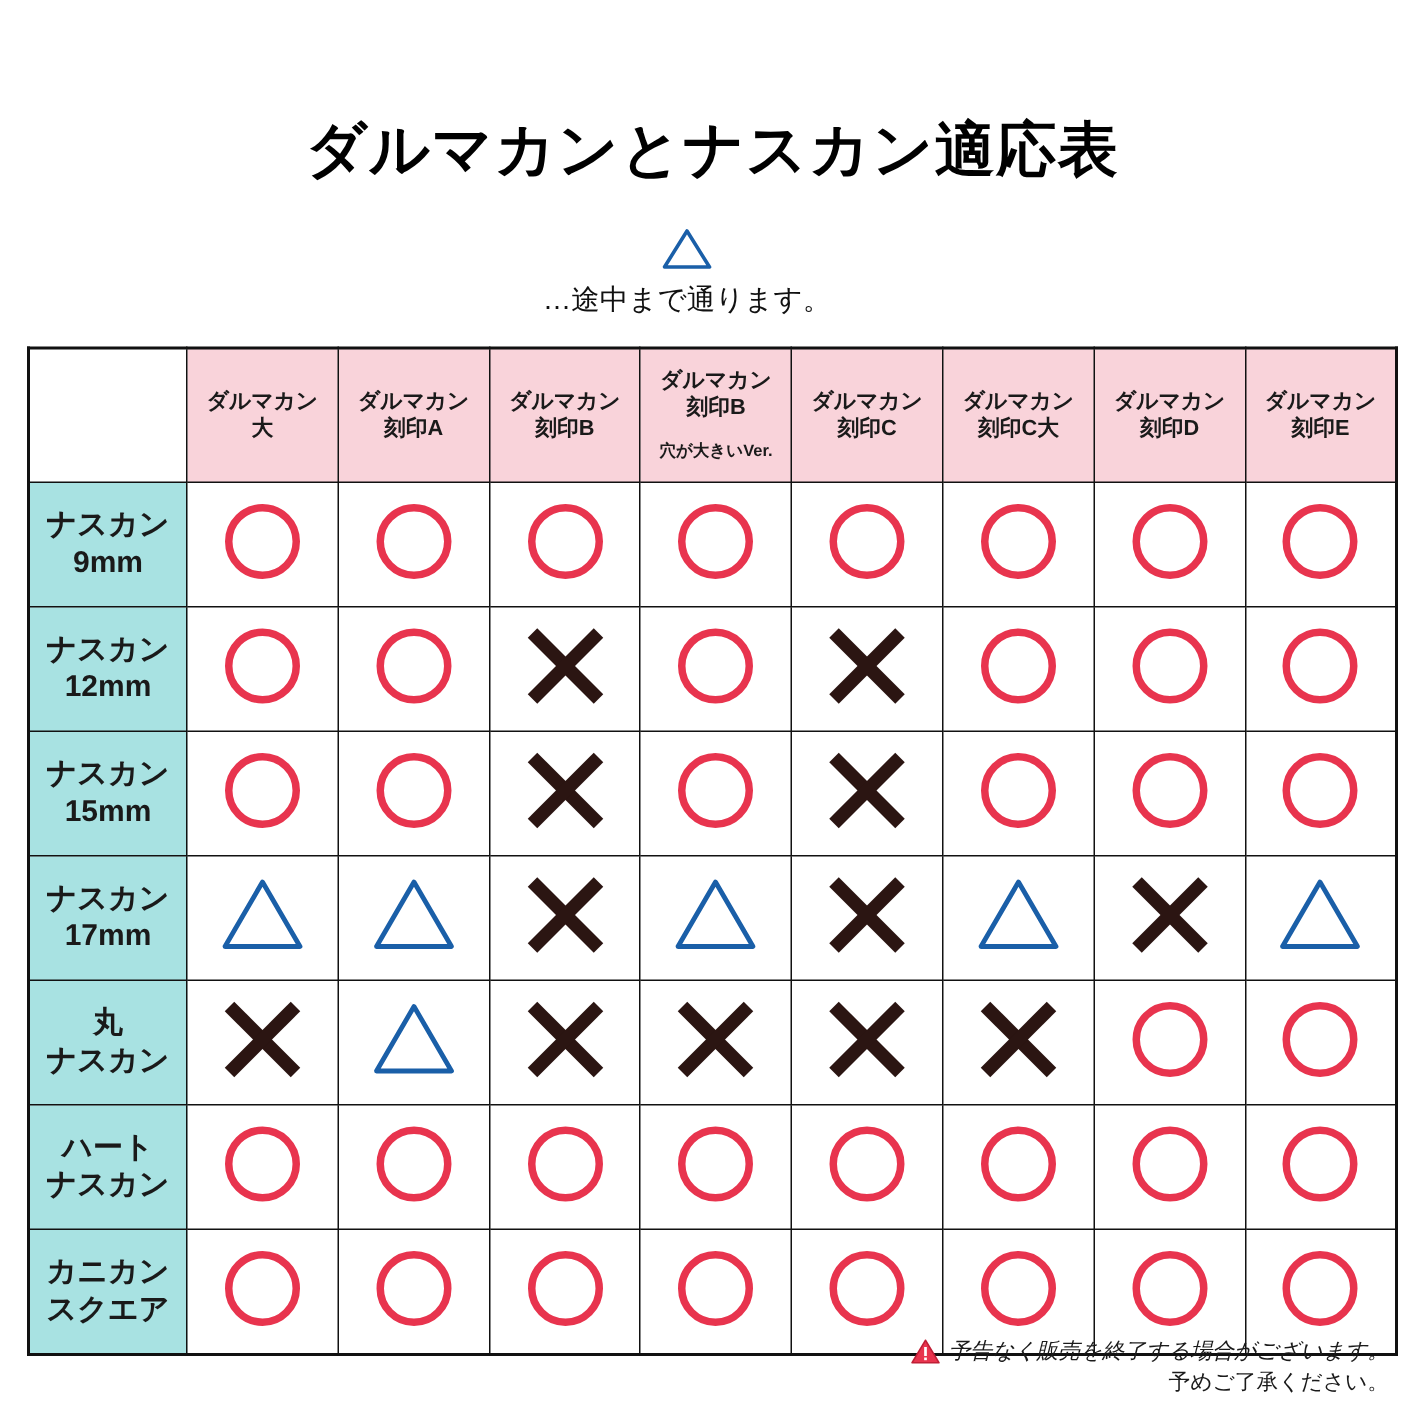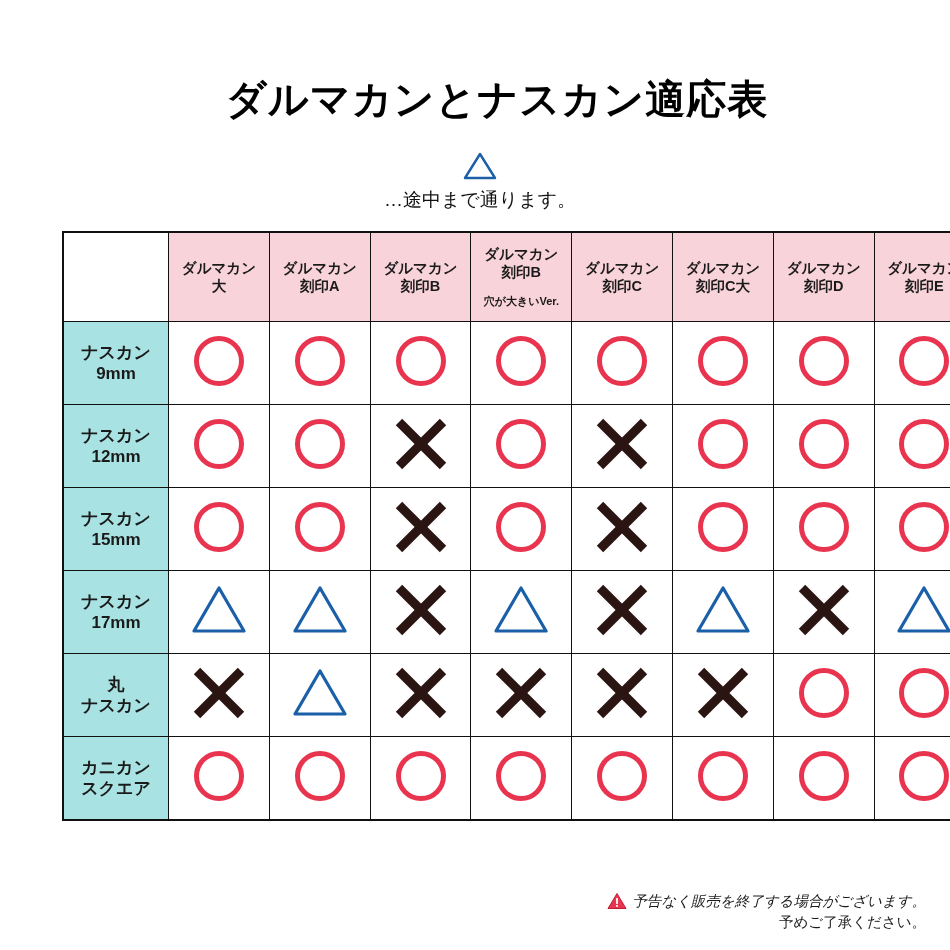--- a/index.html
+++ b/index.html
@@ -14,21 +14,20 @@
     color: #1a1a1a;
     position: relative;
     overflow: hidden;
   }
 
   .page {
     width: 950px;
     height: 944px;
     position: relative;
     box-sizing: border-box;
-    padding-left: 44px;
   }
 
   .title {
     text-align: center;
     font-size: 40px;
     font-weight: bold;
     letter-spacing: 1px;
     padding-top: 72px;
     color: #000000;
   }
@@ -85,21 +84,21 @@
   th.colhead .sub {
     display: block;
     font-size: 11px;
     font-weight: bold;
     margin-top: 14px;
   }
 
   td.rowhead {
     background: #a8e2e2;
     width: 104px;
-    font-size: 17px;
+    font-size: 20px;
     font-weight: bold;
     line-height: 1.25;
     color: #1a1a1a;
     height: 82px;
   }
 
   td.cell {
     height: 82px;
     background: #ffffff;
   }
@@ -299,20 +298,31 @@
                 <line x1="50" y1="6" x2="6" y2="50" stroke="#2b1512" stroke-width="9" stroke-linecap="butt"></line>
               </svg></td>
             <td class="cell"><svg class="cross" width="56" height="56" viewBox="0 0 56 56">
                 <line x1="6" y1="6" x2="50" y2="50" stroke="#2b1512" stroke-width="9" stroke-linecap="butt"></line>
                 <line x1="50" y1="6" x2="6" y2="50" stroke="#2b1512" stroke-width="9" stroke-linecap="butt"></line>
               </svg></td>
             <td class="cell"><svg class="cross" width="56" height="56" viewBox="0 0 56 56">
                 <line x1="6" y1="6" x2="50" y2="50" stroke="#2b1512" stroke-width="9" stroke-linecap="butt"></line>
                 <line x1="50" y1="6" x2="6" y2="50" stroke="#2b1512" stroke-width="9" stroke-linecap="butt"></line>
               </svg></td>
+            <td class="cell"><span class="circle"></span></td>
+            <td class="cell"><span class="circle"></span></td>
+          </tr>
+          <tr>
+            <td class="rowhead"><span>ハート</span><br><span>ナスカン</span></td>
+            <td class="cell"><span class="circle"></span></td>
+            <td class="cell"><span class="circle"></span></td>
+            <td class="cell"><span class="circle"></span></td>
+            <td class="cell"><span class="circle"></span></td>
+            <td class="cell"><span class="circle"></span></td>
+            <td class="cell"><span class="circle"></span></td>
             <td class="cell"><span class="circle"></span></td>
             <td class="cell"><span class="circle"></span></td>
           </tr>
           <tr>
             <td class="rowhead"><span>カニカン</span><br><span>スクエア</span></td>
             <td class="cell"><span class="circle"></span></td>
             <td class="cell"><span class="circle"></span></td>
             <td class="cell"><span class="circle"></span></td>
             <td class="cell"><span class="circle"></span></td>
             <td class="cell"><span class="circle"></span></td>

